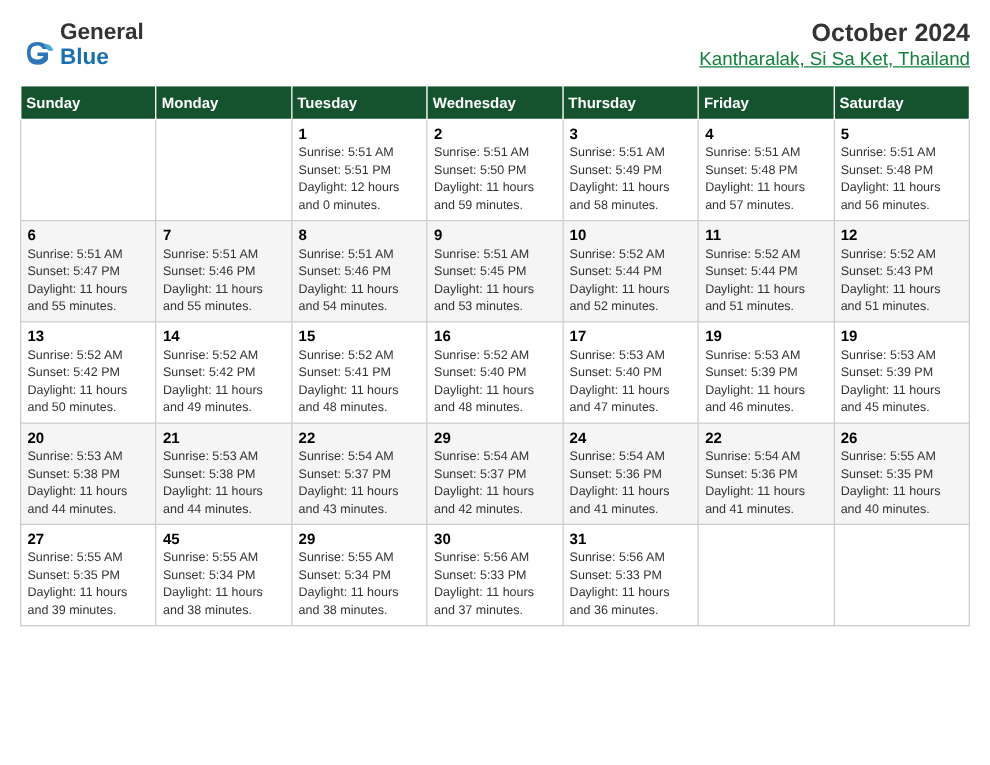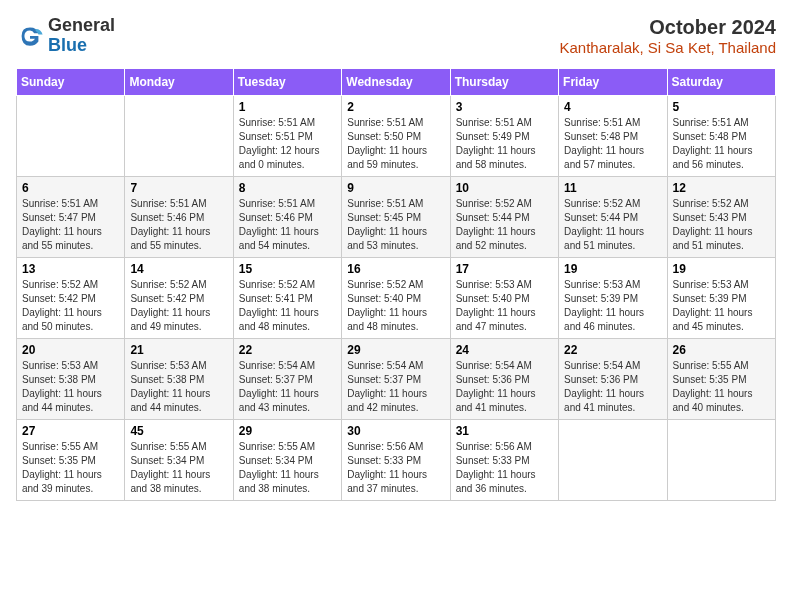--- a/index.html
+++ b/index.html
@@ -11,21 +11,21 @@
       padding: 16px;
     }
     .header {
       display: flex;
       justify-content: space-between;
       align-items: flex-start;
       margin-bottom: 12px;
     }
     .logo {
       display: flex;
-      align-items: center;
+      align-items: flex-end;
       gap: 4px;
     }
     .logo-text {
       font-size: 18px;
       font-weight: bold;
       line-height: 1.1;
     }
     .logo-general { color: #333; }
     .logo-blue { color: #1a6faf; }
     .logo-icon {
@@ -35,29 +35,30 @@
     .title-block {
       text-align: right;
     }
     .month-title {
       font-size: 20px;
       font-weight: bold;
       color: #333;
     }
     .location-title {
       font-size: 15px;
-      color: #c2410c;
+      color: #15803d;
+      text-decoration: underline;
     }
     .calendar {
       width: 100%;
       border-collapse: collapse;
       font-size: 11px;
     }
     .calendar th {
-      background-color: #8b5cf6;
+      background-color: #14532d;
       color: #fff;
       padding: 6px 4px;
       text-align: left;
       font-size: 12px;
       font-weight: bold;
       border: 1px solid #fff;
     }
     .calendar td {
       border: 1px solid #ccc;
       vertical-align: top;

